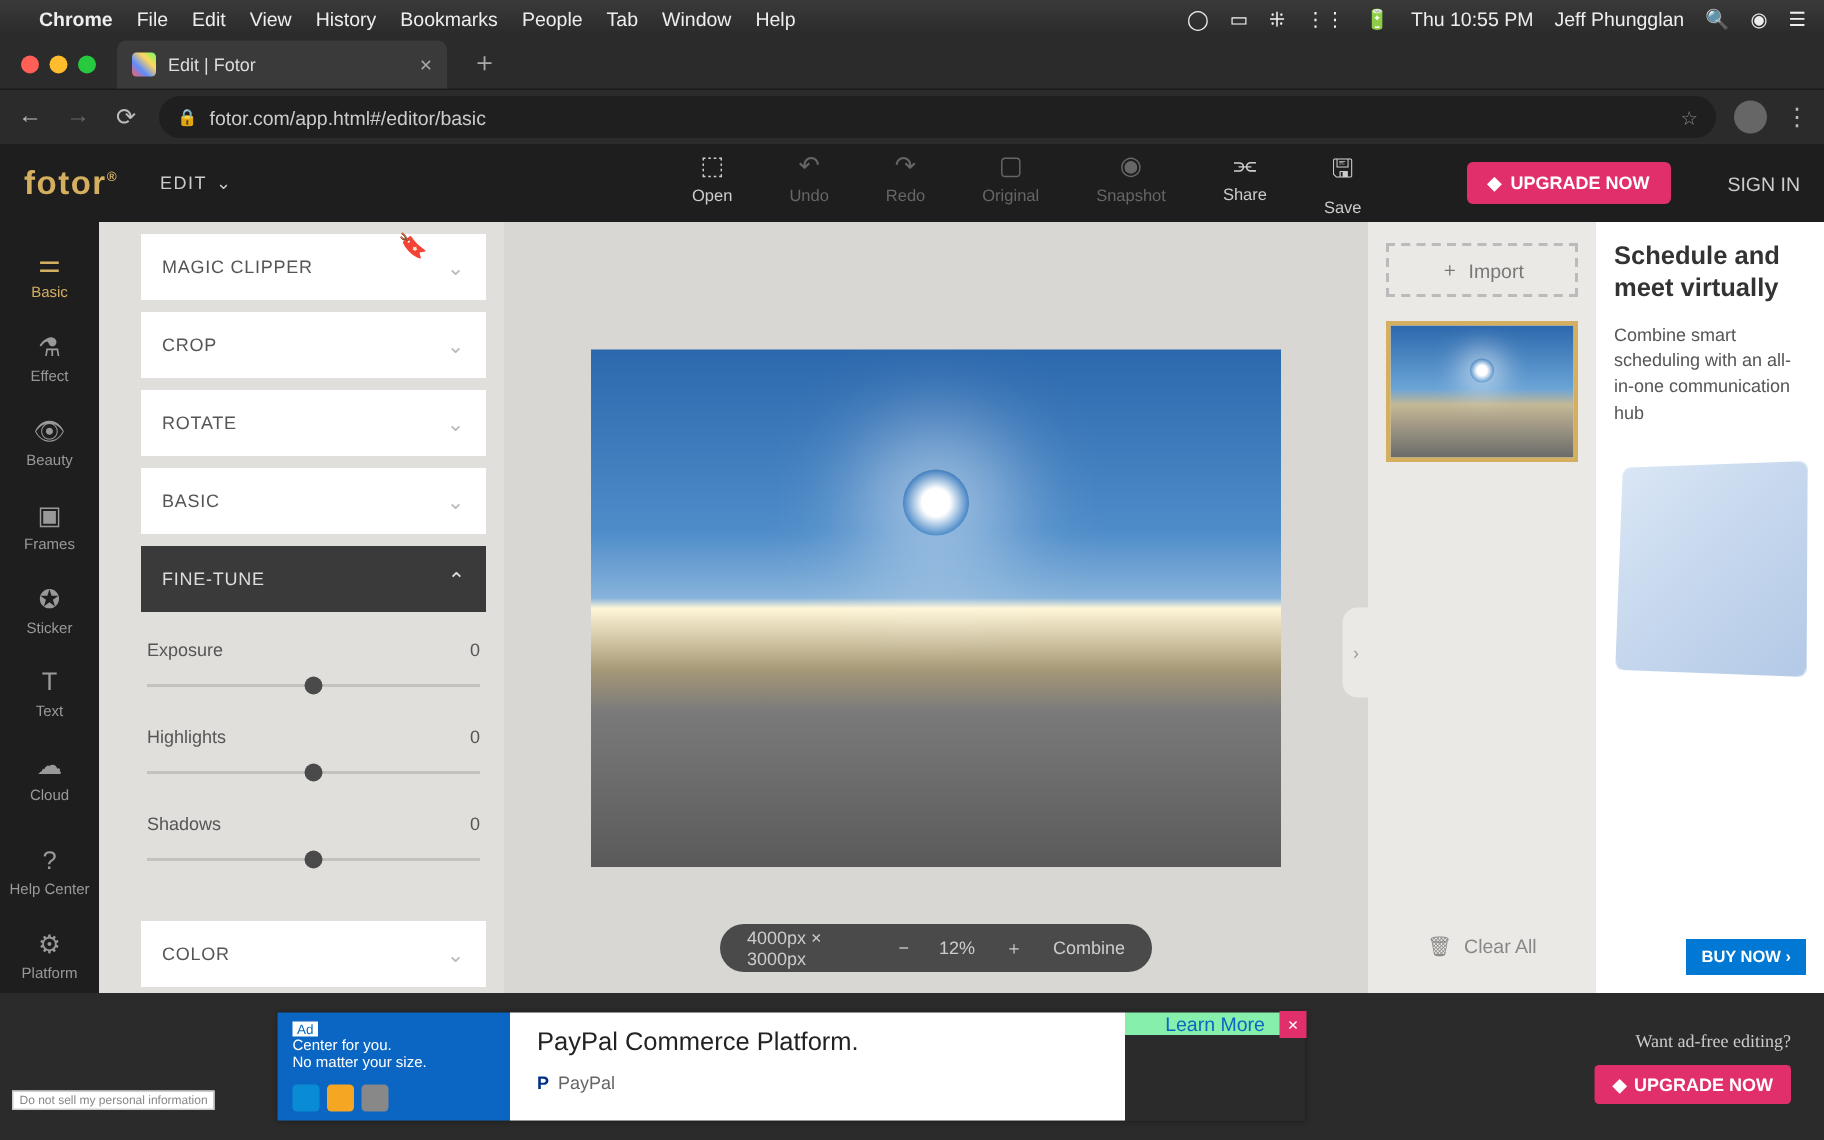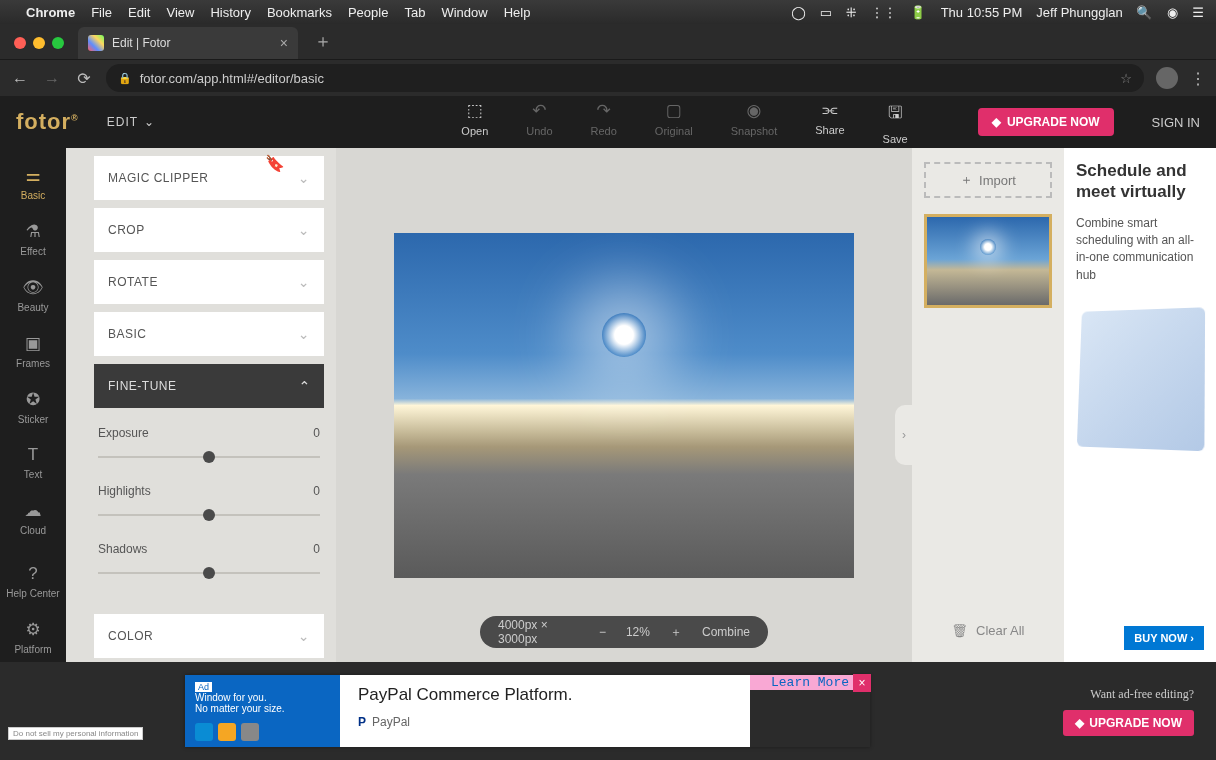--- a/index.html
+++ b/index.html
@@ -94,21 +94,21 @@
 
 .footer { height: 98px; background: #2b2b2b; display: flex; align-items: center; position: relative; }
 .footad { display: flex; margin-left: 185px; height: 72px; box-shadow: 0 0 4px rgba(0,0,0,0.4); }
 .adleft { width: 155px; background: #0a66c2; color: #fff; padding: 6px 10px; font-size: 10px; position: relative; }
 .adleft .adbadge { background: #fff; color: #0a66c2; font-size: 9px; padding: 0 3px; display: inline-block; }
 .adleft .icrow { position: absolute; bottom: 6px; display: flex; gap: 5px; }
 .adleft .icrow span { width: 18px; height: 18px; border-radius: 3px; }
 .admid { width: 410px; background: #fff; padding: 10px 18px; }
 .admid h4 { font-size: 17px; font-weight: 500; color: #222; }
 .admid .pp { font-size: 12px; color: #666; margin-top: 10px; display: flex; align-items: center; gap: 6px; }
-.adright { width: 120px; background: #f9a8d4; display: flex; align-items: center; justify-content: center; color: #0a66c2; font-size: 13px; font-family: Liberation Mono, monospace; }
+.adright { width: 120px; background: #86efac; display: flex; align-items: center; justify-content: center; color: #0a66c2; font-size: 13px; }
 .adclose { position: absolute; top: -1px; right: -1px; width: 18px; height: 18px; background: #e02f6b; color: #fff; font-size: 12px; display: flex; align-items: center; justify-content: center; }
 .adright-wrap { position: relative; }
 .footright { margin-left: auto; margin-right: 22px; text-align: right; }
 .footright .q { color: #ccc; font-size: 12px; margin-bottom: 8px; font-family: Liberation Serif, serif; }
 .footright .up2 { background: #e02f6b; color: #fff; font-size: 12px; font-weight: 600; padding: 6px 12px; border-radius: 3px; display: inline-flex; align-items: center; gap: 5px; }
 .dnsell { position: absolute; bottom: 20px; left: 8px; font-size: 8px; color: #888; background: #fff; border: 1px solid #ccc; padding: 1px 4px; }
 </style>
 </head>
 <body>
 
@@ -343,21 +343,21 @@
     <p>Combine smart scheduling with an all-in-one communication hub</p>
     <div class="adimg"></div>
     <div class="buynow">BUY NOW ›</div>
   </div>
 </div>
 
 <div class="footer">
   <div class="footad">
     <div class="adleft">
       <span class="adbadge">Ad</span>
-      <div>Window for you.</div>
+      <div>Center for you.</div>
       <div>No matter your size.</div>
       <div class="icrow">
           <span style="background:#0a8cd4"></span>
           <span style="background:#f5a623"></span>
           <span style="background:#888"></span>
         </div>
     </div>
     <div class="admid">
       <h4>PayPal Commerce Platform.</h4>
       <div class="pp">

